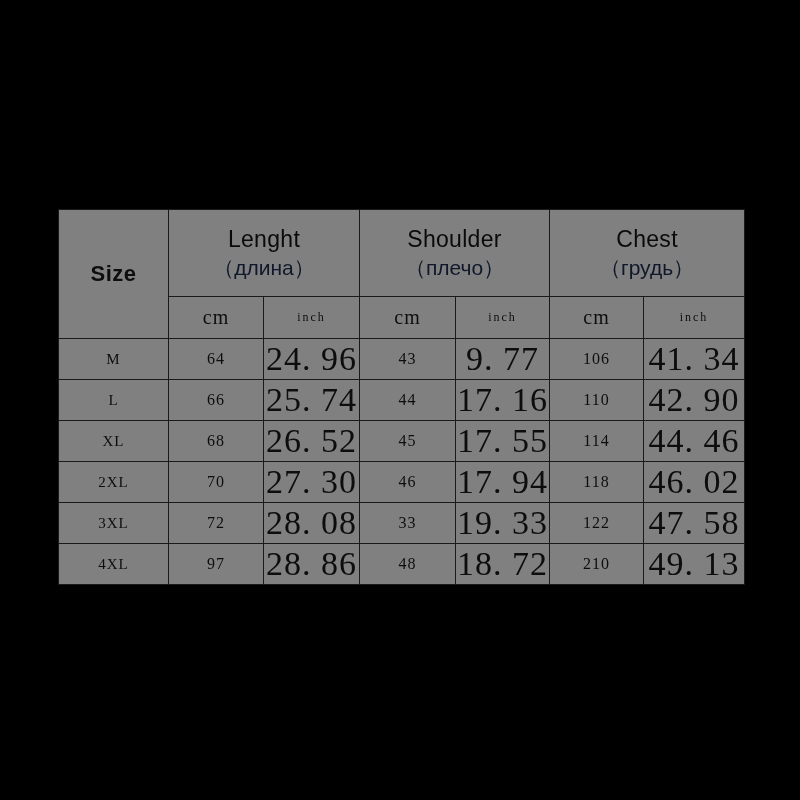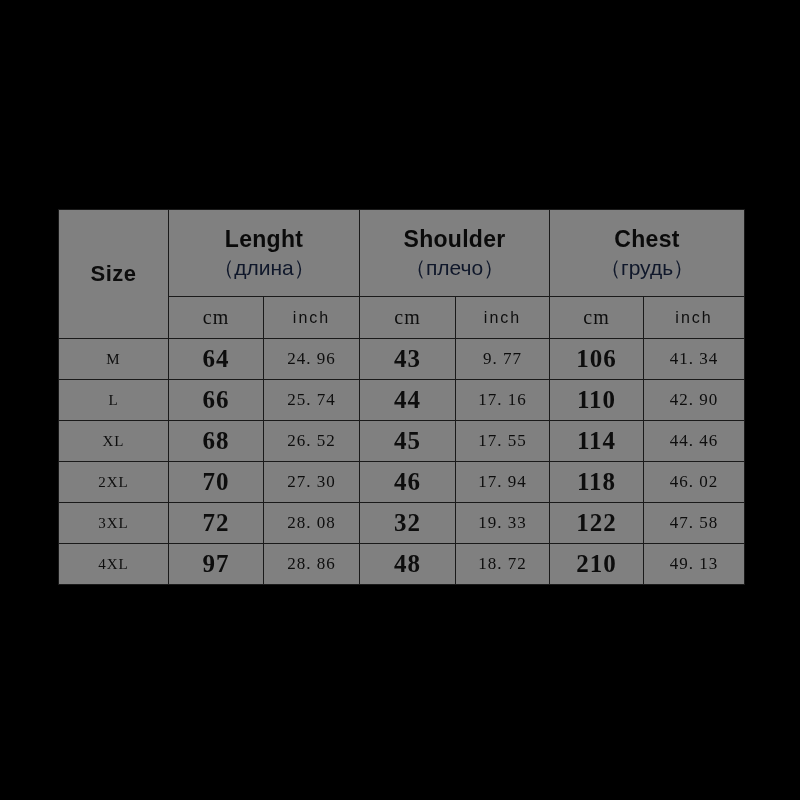--- a/index.html
+++ b/index.html
@@ -49,21 +49,21 @@
     letter-spacing: 0.5px;
     color: #0a0a0a;
     margin-left: 36px;
   }
   .hdr-group {
     height: 86px;
     line-height: 1.25;
   }
   .hdr-group .grp-en {
     display: block;
-    font-weight: bold;
+    font-weight: normal;
     font-size: 23px;
     color: #0a0a0a;
     letter-spacing: 0.3px;
     margin-bottom: 2px;
   }
   .hdr-group .grp-ru {
     display: block;
     font-weight: normal;
     font-size: 21px;
     color: #0f172a;
@@ -73,45 +73,44 @@
     margin-top: 22px;
   }
   .unit-cm {
     color: #2e86d4;
     font-family: "Liberation Serif", serif;
     font-size: 20px;
     letter-spacing: 1px;
   }
   .unit-inch {
     color: #e8a04a;
-    font-family: Liberation Sans, sans-serif;
-    font-size: 16px;
+    font-family: Liberation Serif, serif;
+    font-size: 12px;
     letter-spacing: 2px;
   }
   .data-row td {
     height: 40px;
     font-family: "Liberation Serif", serif;
   }
   .cell-size {
     font-size: 15px;
     background: #808080;
     letter-spacing: 1px;
     color: #111111;
   }
   .cell-cm {
     background: #ffffff;
     color: #111111;
-    font-size: 25px;
-    letter-spacing: 1px;
-    font-weight: bold;
+    font-size: 16px;
+    letter-spacing: 1px;
   }
   .cell-inch {
     background: #808080;
     color: #1a1a1a;
-    font-size: 17px;
+    font-size: 34px;
     letter-spacing: 1px;
   }
 </style>
 </head>
 <body>
 
 <div id="canvas">
 
   <table id="size-chart-table">
     <colgroup>
@@ -181,21 +180,21 @@
         <td class="cell-inch">27. 30</td>
         <td class="cell-cm">46</td>
         <td class="cell-inch">17. 94</td>
         <td class="cell-cm">118</td>
         <td class="cell-inch">46. 02</td>
       </tr>
       <tr class="data-row">
         <td class="cell-size">3XL</td>
         <td class="cell-cm">72</td>
         <td class="cell-inch">28. 08</td>
-        <td class="cell-cm">32</td>
+        <td class="cell-cm">33</td>
         <td class="cell-inch">19. 33</td>
         <td class="cell-cm">122</td>
         <td class="cell-inch">47. 58</td>
       </tr>
       <tr class="data-row">
         <td class="cell-size">4XL</td>
         <td class="cell-cm">97</td>
         <td class="cell-inch">28. 86</td>
         <td class="cell-cm">48</td>
         <td class="cell-inch">18. 72</td>

